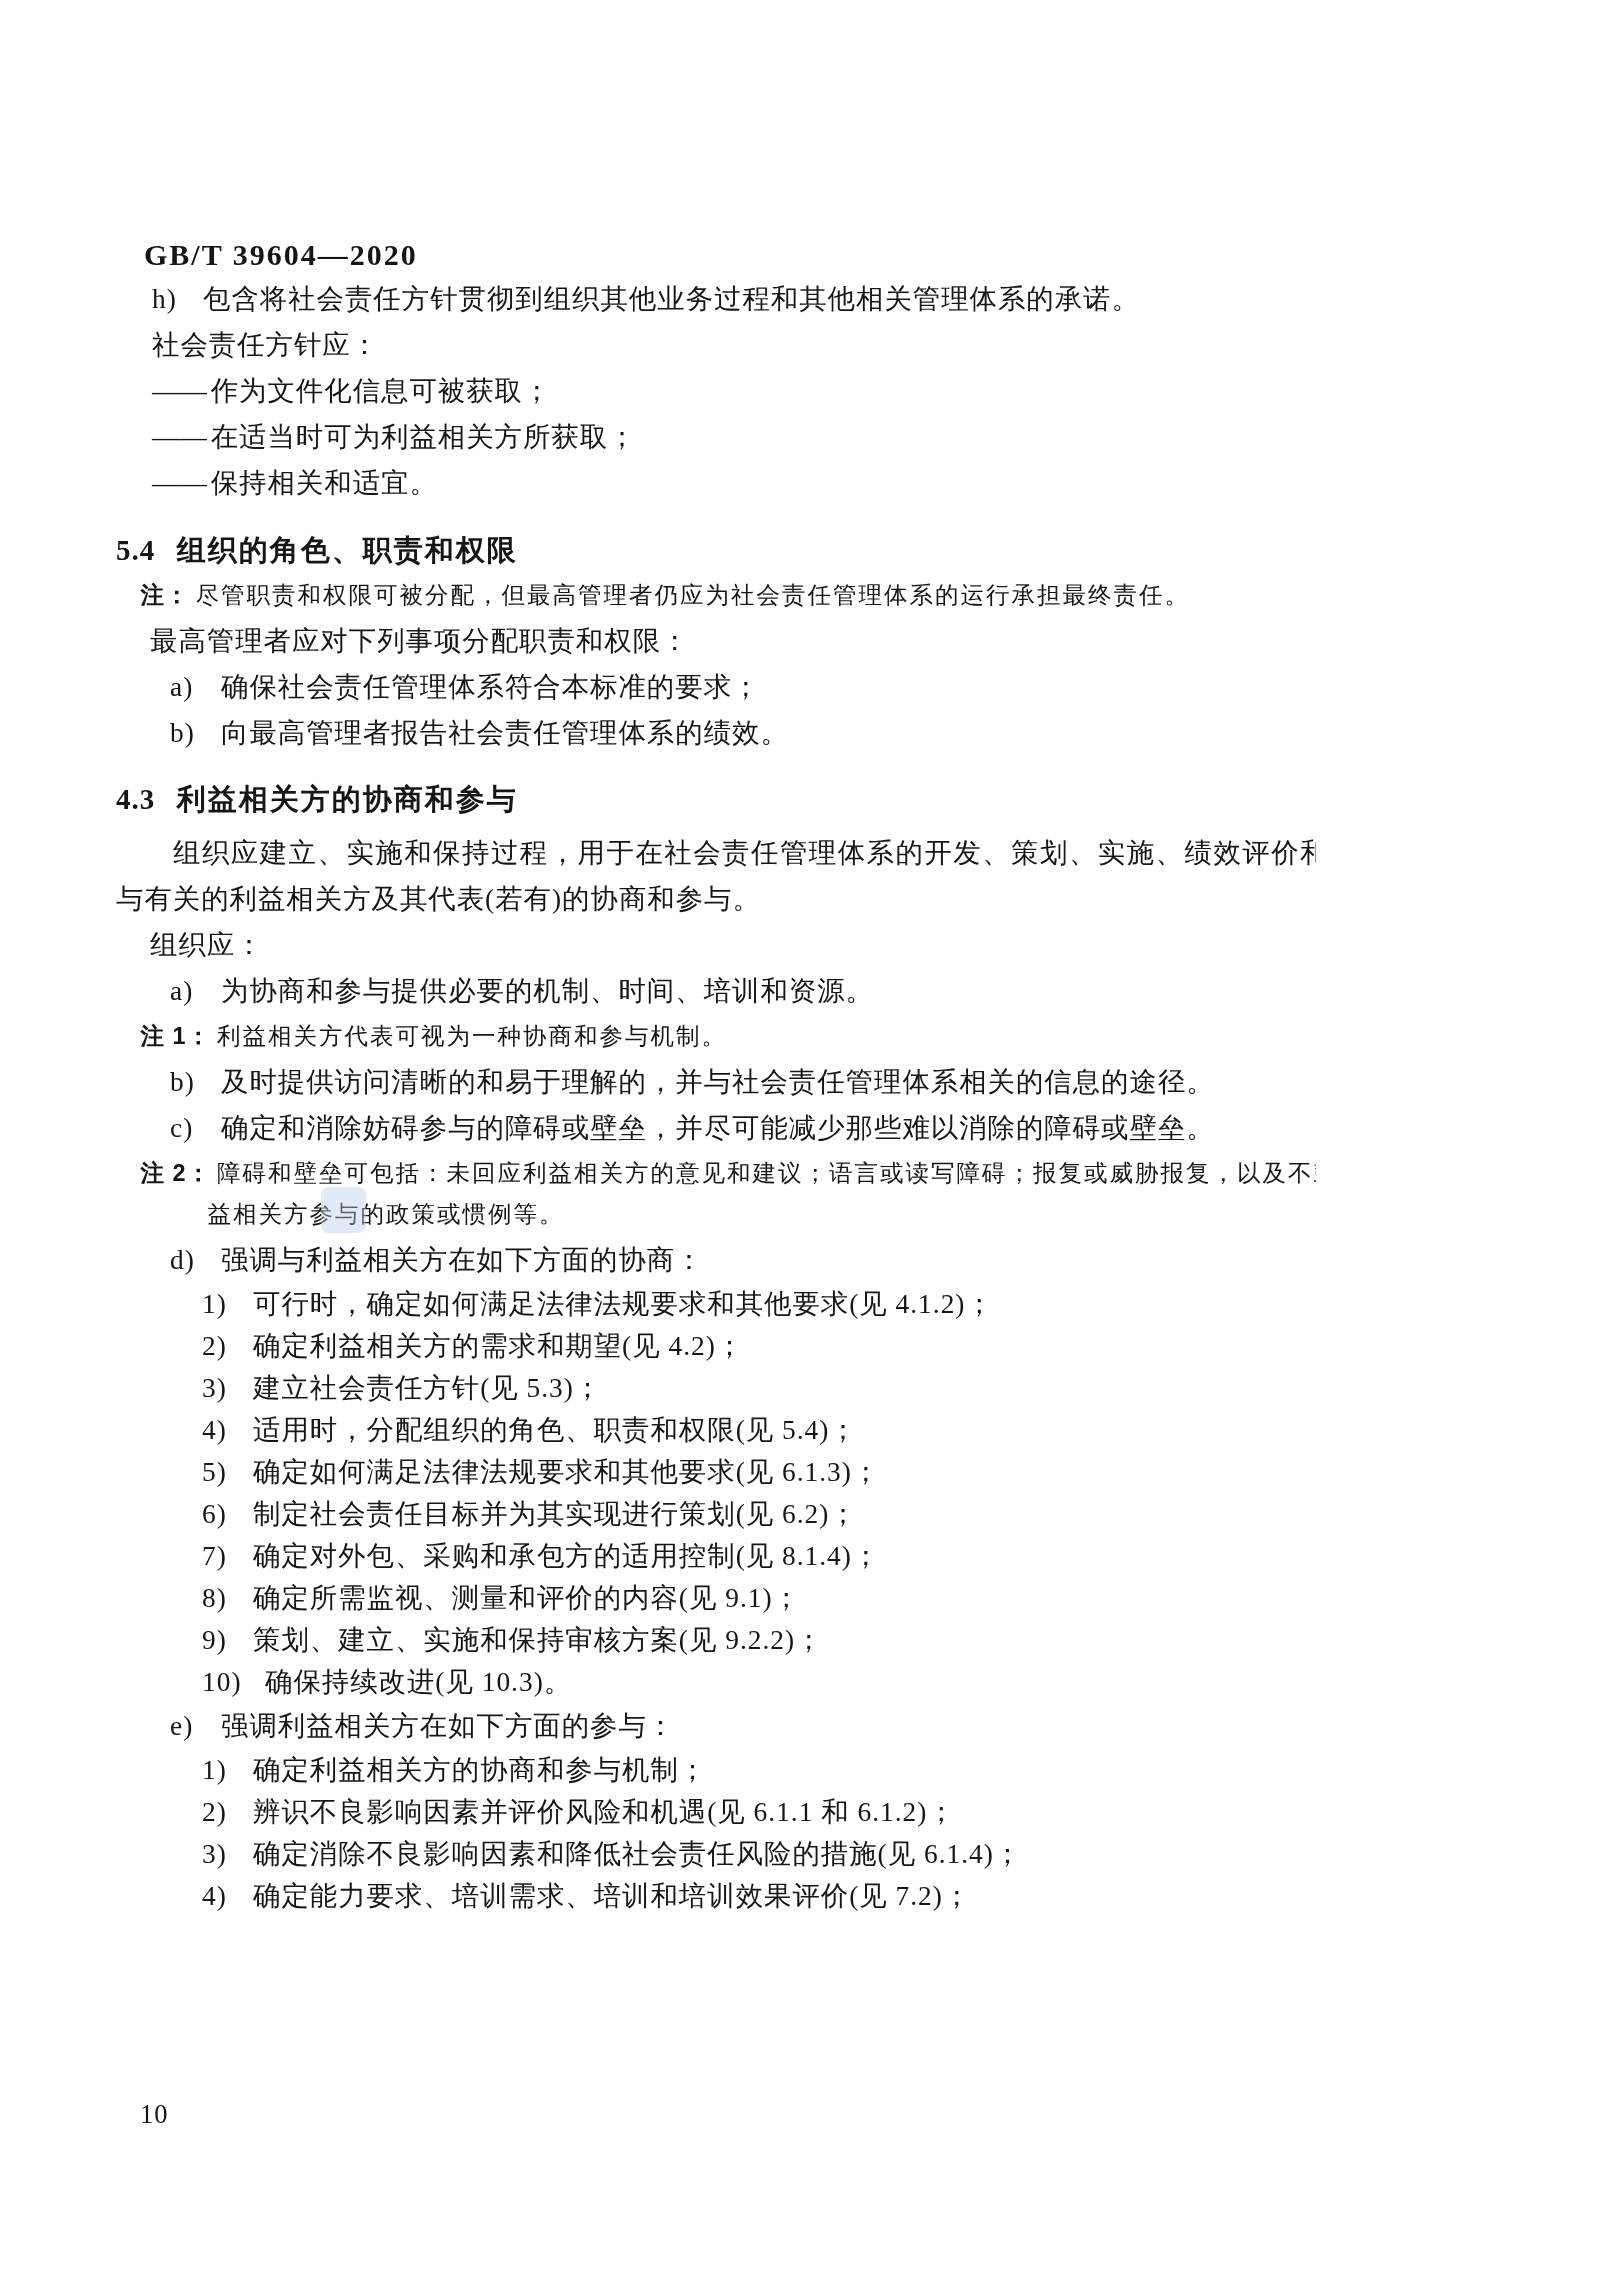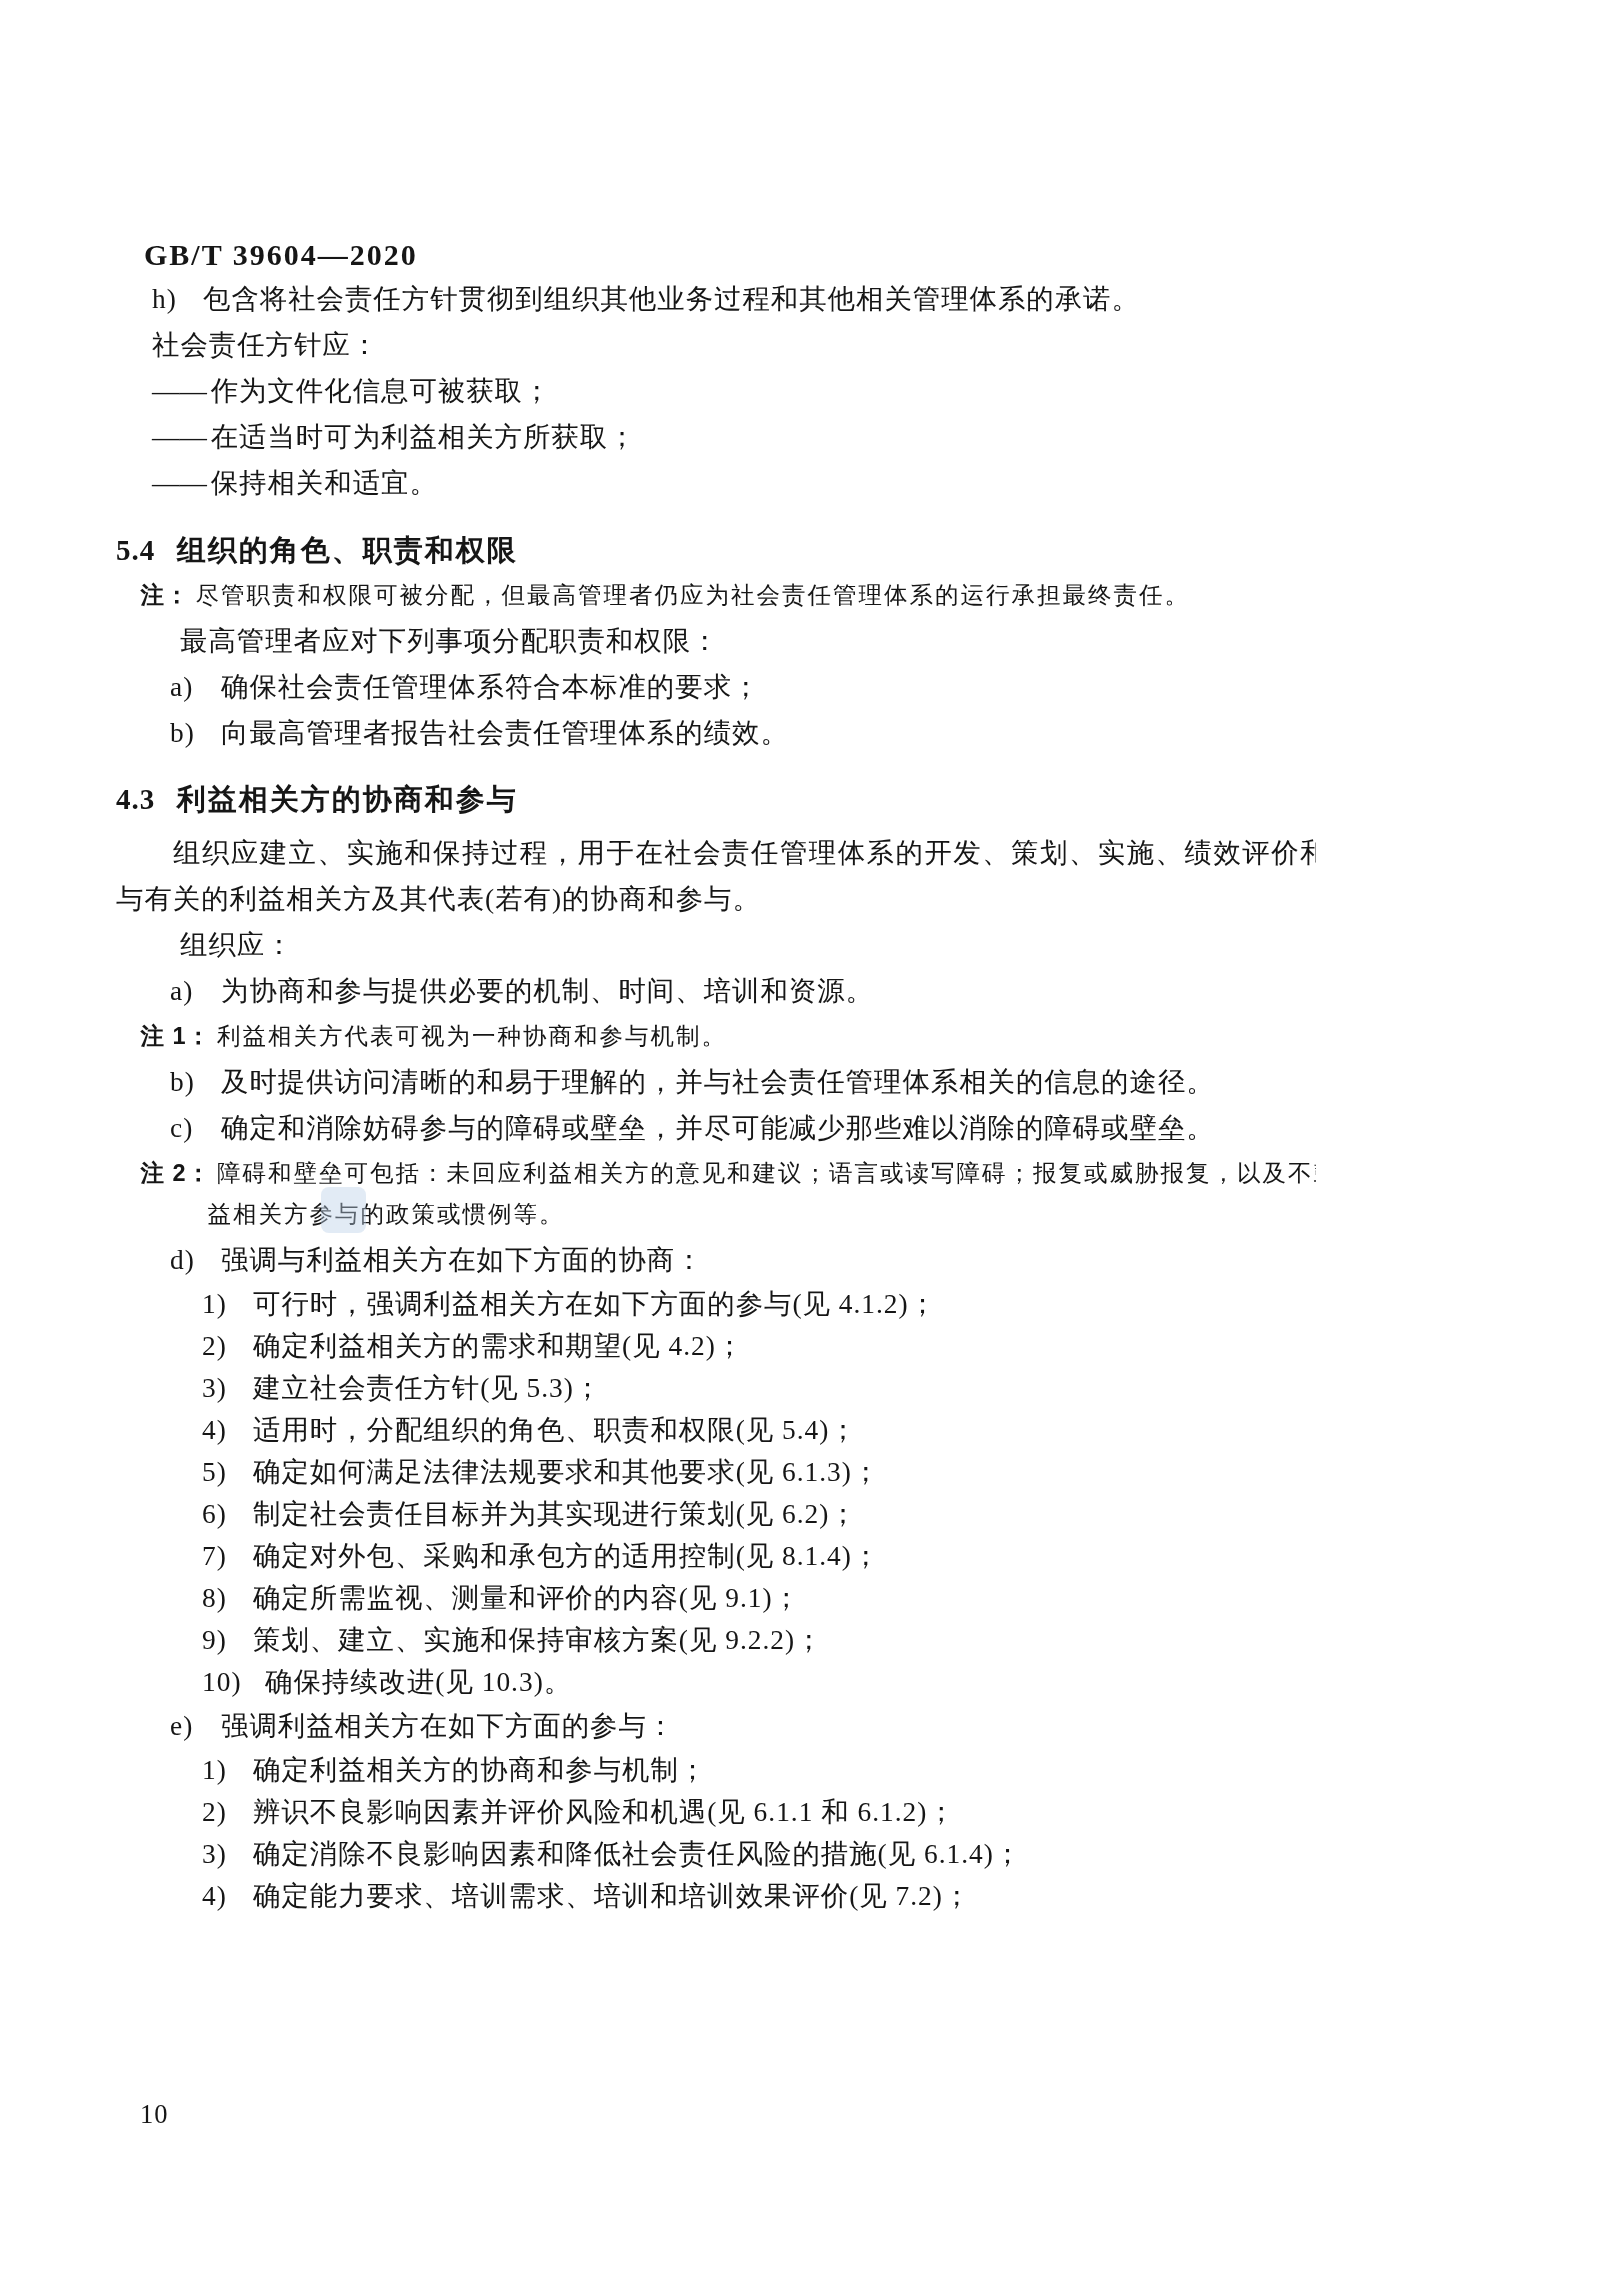--- a/index.html
+++ b/index.html
@@ -18,21 +18,21 @@
   }
   .content{
     position:absolute;left:116px;top:276px;width:1357px;
     font-size:27.4px;letter-spacing:1px;line-height:46px;
   }
   .row{display:flex;align-items:flex-start;}
   .marker{flex:0 0 51px;}
   .marker-wide{flex:0 0 63px;}
   .txt{flex:1;}
   .ind1{margin-left:36px;}           
-  .ind-lead{margin-left:64px;}       
+  .ind-lead{margin-left:34px;}       
   .ind-item{margin-left:54px;}       
   .ind-sub{margin-left:86px;}        
   .sub{line-height:42px;}
   .dash-line .dash{letter-spacing:0;margin-right:3.9px;}
   .sec-heading{
     margin-top:21.6px;
     font-family:Liberation Serif, serif;
     font-weight:bold;font-size:29px;letter-spacing:2px;line-height:45px;
   }
   .sec-heading .sec-num{margin-right:21.6px;letter-spacing:1px;}
@@ -125,21 +125,21 @@
     <div class="note">
       <span class="note-label">注 2：</span><span>障碍和壁垒可包括：未回应利益相关方的意见和建议；语言或读写障碍；报复或威胁报复，以及不鼓励或惩罚利益相关方参与的政策或惯例等。</span>
     </div>
 
     <div class="row ind-item">
       <span class="marker">d)</span>
       <span class="txt">强调与利益相关方在如下方面的协商：</span>
     </div>
     <div class="row ind-sub sub">
       <span class="marker">1)</span>
-      <span class="txt">可行时，强调利益相关方在如下方面的参与(见 4.1.2)；</span>
+      <span class="txt">可行时，确定如何满足法律法规要求和其他要求(见 4.1.2)；</span>
     </div>
     <div class="row ind-sub sub">
       <span class="marker">2)</span>
       <span class="txt">确定利益相关方的需求和期望(见 4.2)；</span>
     </div>
     <div class="row ind-sub sub">
       <span class="marker">3)</span>
       <span class="txt">建立社会责任方针(见 5.3)；</span>
     </div>
     <div class="row ind-sub sub">

